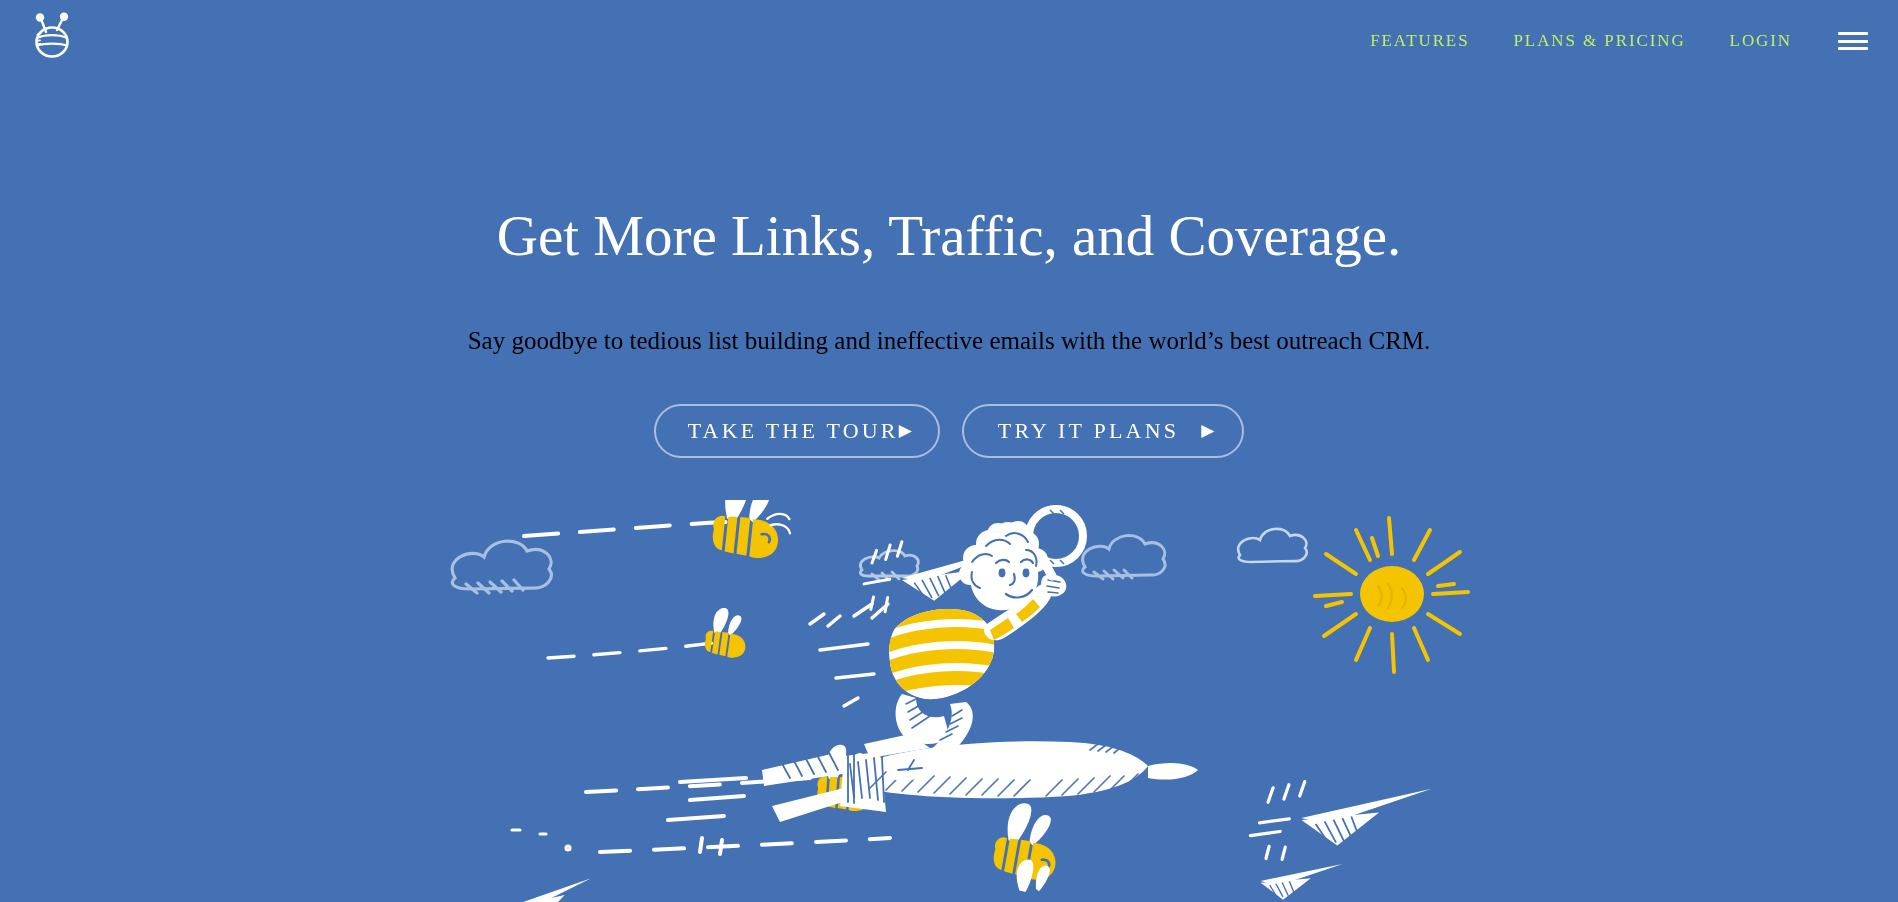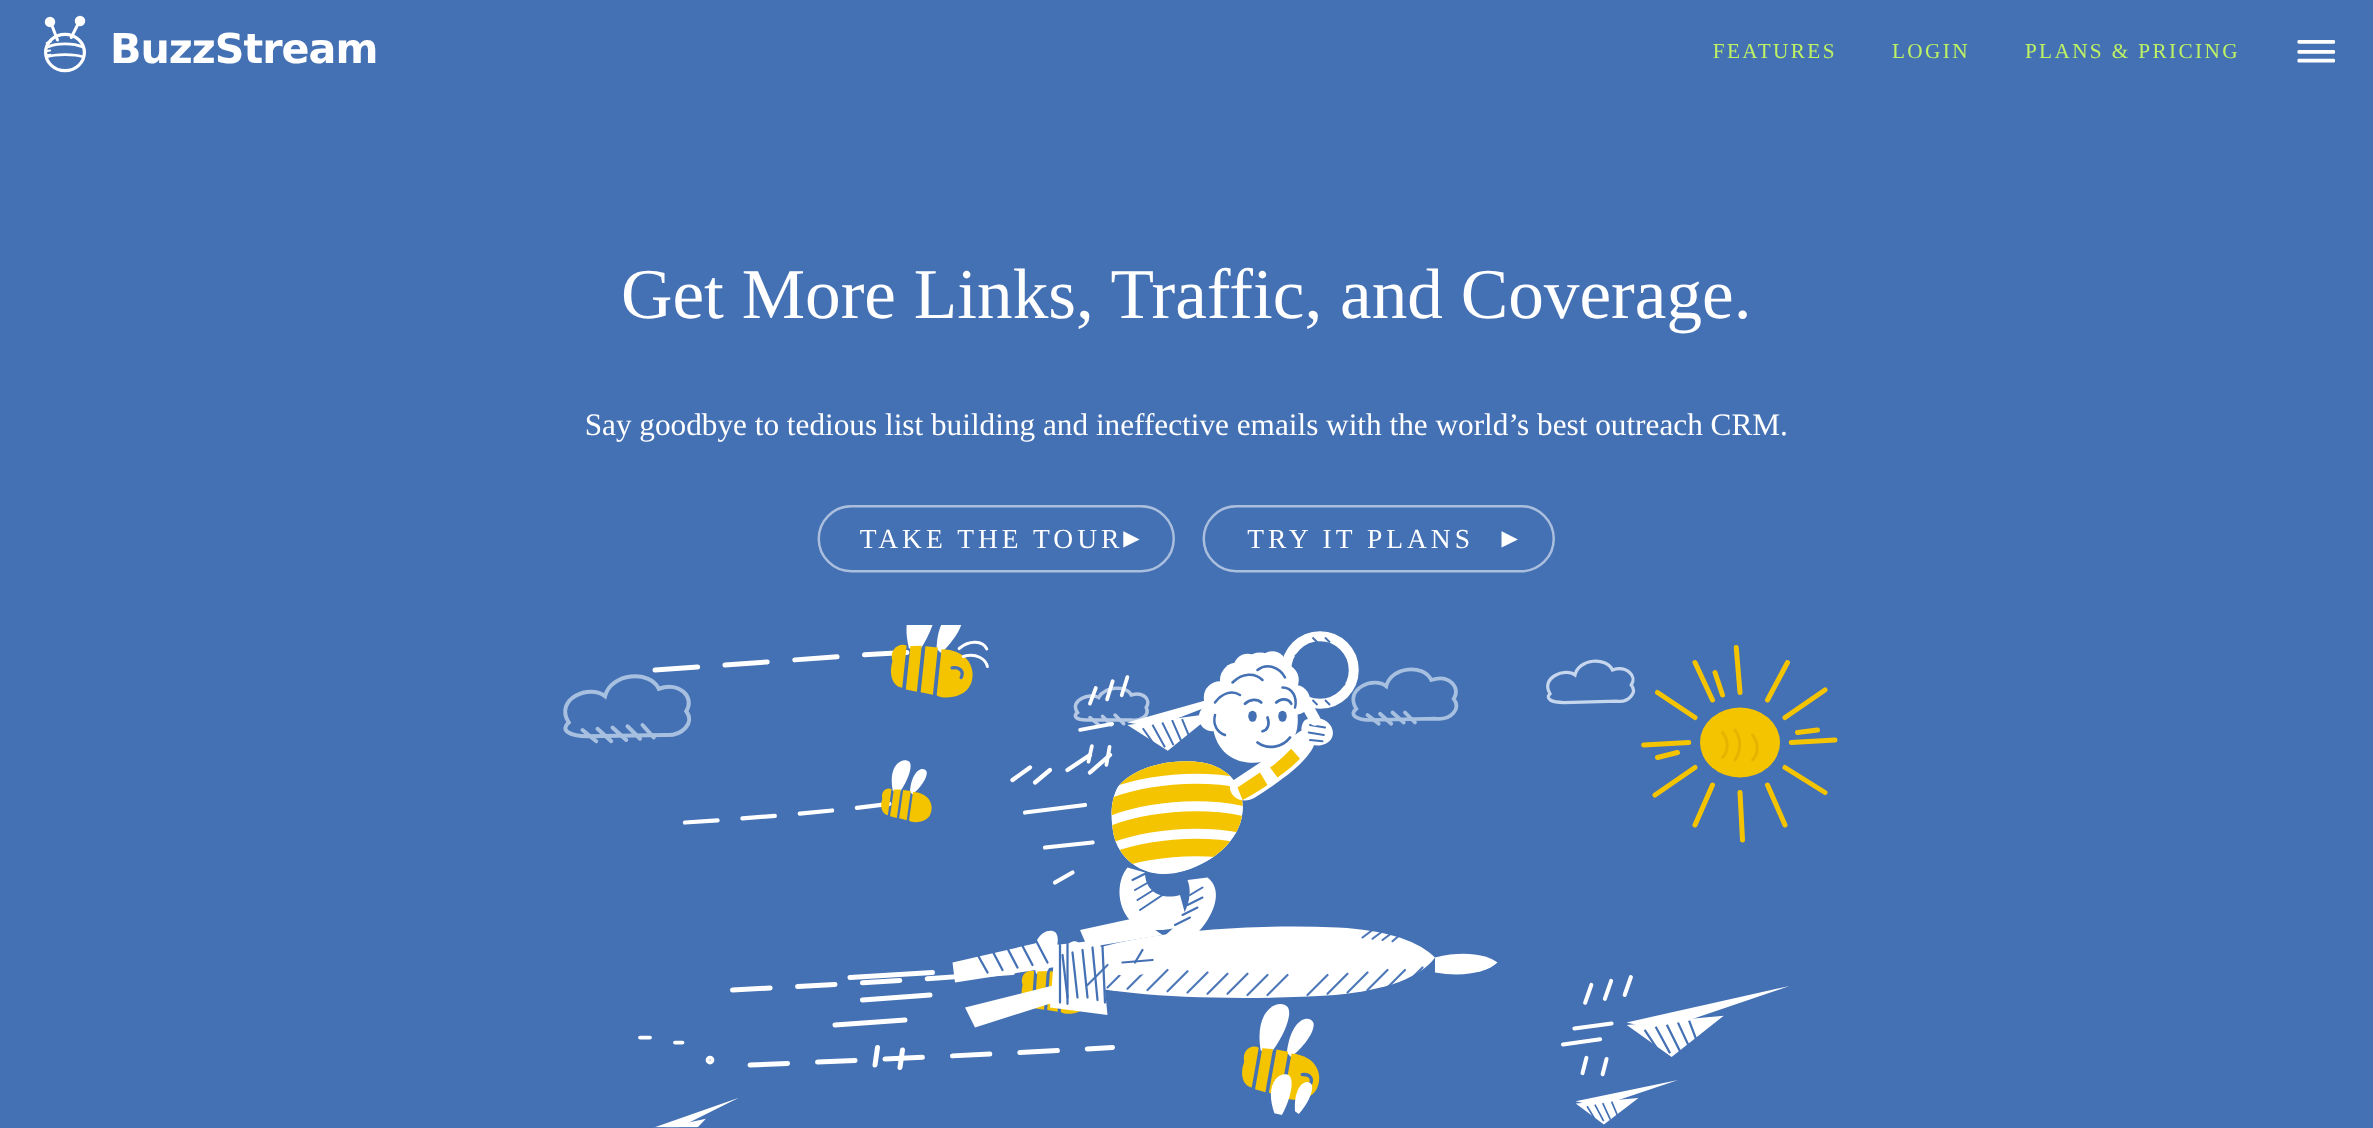--- a/index.html
+++ b/index.html
@@ -107,21 +107,21 @@
     line-height: 66px;
     letter-spacing: 0px;
   }
   .hero-title .line { display: block; margin-top: 40px; }
 
   .hero-subtitle {
     position: absolute;
     top: 325px;
     left: 0;
     width: 1898px;
-    color: #ffffff;
+    color: #000000;
     font-family: "Liberation Serif", serif;
     font-size: 25px;
     line-height: 32px;
     font-weight: normal;
   }
 
   .hero-cta {
     position: absolute;
     top: 404px;
     left: 0;
@@ -193,27 +193,26 @@
           <path d="M7.2 33.6 C14 31.0, 30 31.0, 36.8 33.6"></path>
         </g>
         <g stroke="#ffffff" stroke-width="1.7" stroke-linecap="round">
           <path d="M7.4 22.5 L10.6 21.4"></path>
           <path d="M6.9 25.8 L10.1 24.9"></path>
           <path d="M6.8 29.0 L10.0 28.4"></path>
           <path d="M7.2 32.2 L10.4 31.9"></path>
         </g>
       </svg>
     </span>
-    <span class="logo-text">BuzzStream</span>
   </a>
 
   <nav class="main-nav">
     <a class="nav-link" href="#">FEATURES</a>
+    <a class="nav-link" href="#">PLANS &amp; PRICING</a>
     <a class="nav-link" href="#">LOGIN</a>
-    <a class="nav-link" href="#">PLANS &amp; PRICING</a>
     <div class="hamburger">
       <span></span>
       <span></span>
       <span></span>
     </div>
   </nav>
 </header>
 
 <section class="hero">
 

